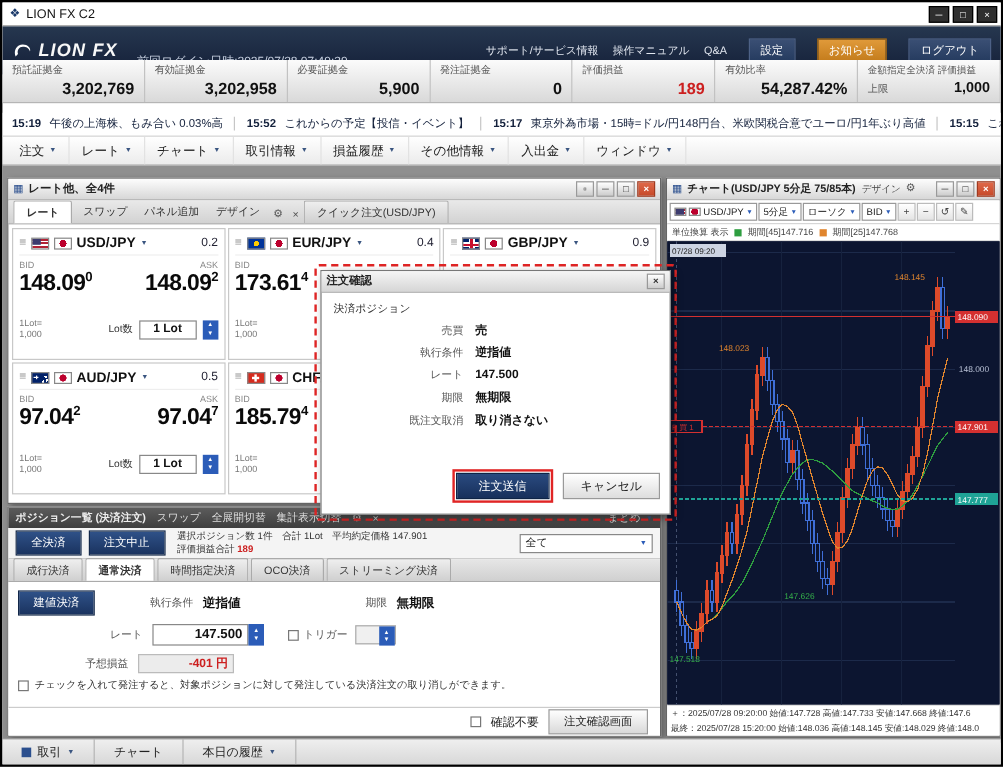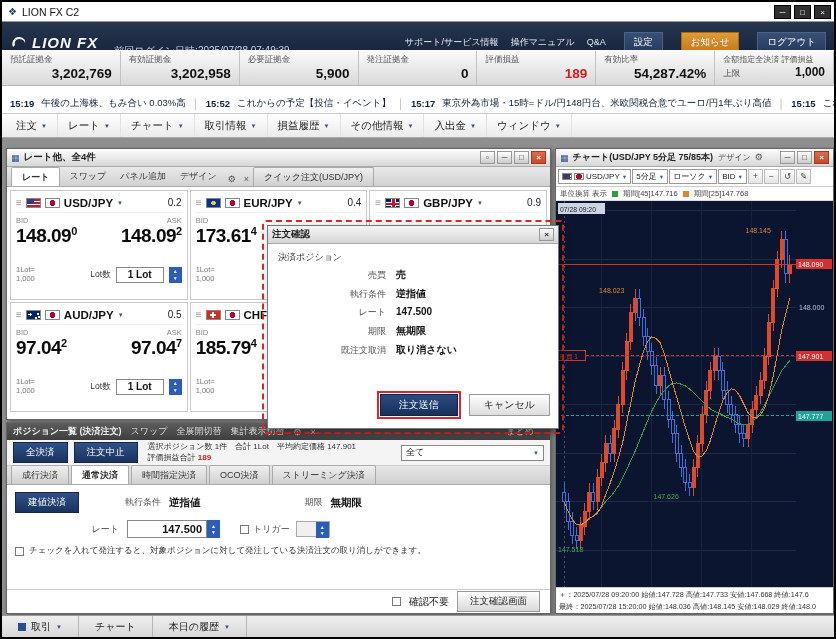--- a/index.html
+++ b/index.html
@@ -16,21 +16,21 @@
 
   
   .header { position:absolute; top:20px; left:0; right:0; height:40px; background:linear-gradient(#26374f,#141f38); display:flex; align-items:center; color:#fff; padding:0 8px; }
   .brand { font-size:15px; font-weight:bold; font-style:italic; letter-spacing:1px; color:#f8f8f8; display:flex; align-items:center; gap:4px; }
   .login-info { font-size:10px; color:#c9d2e2; margin-left:16px;margin-top:17px; }
   .header-links { margin-left:auto; display:flex; gap:12px; font-size:9px; color:#e2e7f0; align-items:center; }
   .hbtn { font-size:9.5px; padding:3px 9px; border:1px solid #4d6186; background:linear-gradient(#3a4f74,#243a5e); color:#fff; margin-left:6px; cursor:default; }
   .hbtn.notice { background:linear-gradient(#e09a3a,#c27a1a); border-color:#a86a12; }
 
   
-  .accountbar { position:absolute; top:48px; left:0; right:0; height:36px; background:linear-gradient(#fbfbfb,#d9d9d9); border-bottom:1px solid #b5b5b5; display:flex;align-items:center; }
+  .accountbar { position:absolute; top:48px; left:0; right:0; height:36px; background:linear-gradient(#fbfbfb,#d9d9d9); border-bottom:1px solid #b5b5b5; display:flex; }
   .acct { flex:1; border-right:1px solid #c2c2c2; padding:3px 8px 4px; display:flex; flex-direction:column; justify-content:space-between; }
   .acct .lbl { font-size:8.5px; color:#555; }
   .acct .val { font-size:13.5px; font-weight:bold; color:#101010; text-align:right; }
   .acct .val.red { color:#cc2020; }
   .acct.wide .lbl { font-size:8px; }
   .acct-sub-row { display:flex; align-items:baseline; justify-content:space-between; }
   .acct-sub-row .sub { font-size:8.5px; color:#555; }
   .acct-sub-row .val { font-size:12px; }
 
   
@@ -93,21 +93,21 @@
   .position-panel { left:4px; top:284px; width:545px; height:192px; }
   .pp-titlebar { height:17px; background:linear-gradient(#5c5c5c,#3e3e3e); color:#eee; display:flex; align-items:center; font-size:9px; padding:0 6px; gap:9px; }
   .pp-title { font-weight:bold; }
   .pp-link { color:#ddd; }
   .pp-icon { color:#ccc; font-size:9px; }
   .pp-group { margin-left:auto; display:flex; align-items:center; gap:4px; color:#ddd; }
   .pp-summary { height:26px; display:flex; align-items:center; gap:6px; padding:0 6px; border-bottom:1px solid #ccc; background:#f4f4f4; }
   .btn-navy { background:linear-gradient(#2f5188,#1a335f); color:#fff; border:1px solid #122749; font-size:9.5px; padding:3px 12px; cursor:default; }
   .sel-info { font-size:8px; color:#333; line-height:1.3; margin-left:4px; }
   .sel-info .red { color:#cc2020; font-weight:bold; }
-  .filter-box { margin-left:auto; width:143px; height:16px; border:1px solid #888; background:#fff; font-size:9px; color:#222; display:flex; align-items:center; padding:0 4px; }
+  .filter-box { margin-left:auto; width:111px; height:16px; border:1px solid #888; background:#fff; font-size:9px; color:#222; display:flex; align-items:center; padding:0 4px; }
   .filter-box .caret { margin-left:auto; color:#2b5cb8; }
   .pp-tabs { height:19px; background:linear-gradient(#e6e6e6,#d0d0d0); display:flex; align-items:flex-end; padding:2px 4px 0; border-bottom:1px solid #aaa; }
   .pp-form { position:relative; height:106px; padding:7px 8px 0; font-size:9px; color:#555; background:#fff; }
   .ppf-row { display:flex; align-items:center; margin-bottom:7px; }
   .ppf-lbl { display:inline-block; min-width:52px; text-align:right; color:#555; }
   .ppf-val { font-size:10.5px; font-weight:bold; color:#111; margin-left:8px; }
   .rate-input { display:inline-flex; align-items:center; justify-content:flex-end; width:80px; height:18px; border:1px solid #888; background:#fff; font-size:11px; font-weight:bold; color:#111; padding:0 4px; margin-left:8px; }
   .stepper.tall { height:18px; }
   .cb { display:inline-block; width:9px; height:9px; border:1px solid #777; background:#fff; vertical-align:middle; flex:none; }
   .trigger-box { display:inline-flex; width:34px; height:16px; border:1px solid #aaa; background:#f0f0f0; justify-content:flex-end; margin-left:6px; }
@@ -484,20 +484,24 @@
               <span>▼</span>
             </span>
           <span class="cb" style="margin-left:20px;"></span>
           <span style="margin-left:4px; color:#555;">トリガー</span>
           <span class="trigger-box">
               <span class="stepper">
                 <span>▲</span>
                 <span>▼</span>
               </span>
             </span>
+        </div>
+        <div class="ppf-row" style="margin-left:40px; margin-bottom:4px;">
+          <span class="ppf-lbl">予想損益</span>
+          <span class="pl-box">-401 円</span>
         </div>
         <div class="ppf-note">
           <span class="cb"></span>
           <span>チェックを入れて発注すると、対象ポジションに対して発注している決済注文の取り消しができます。</span>
         </div>
       </div>
       <div class="pp-footer">
         <span class="cb"></span>
         <span>確認不要</span>
         <button class="btn-light">注文確認画面</button>

